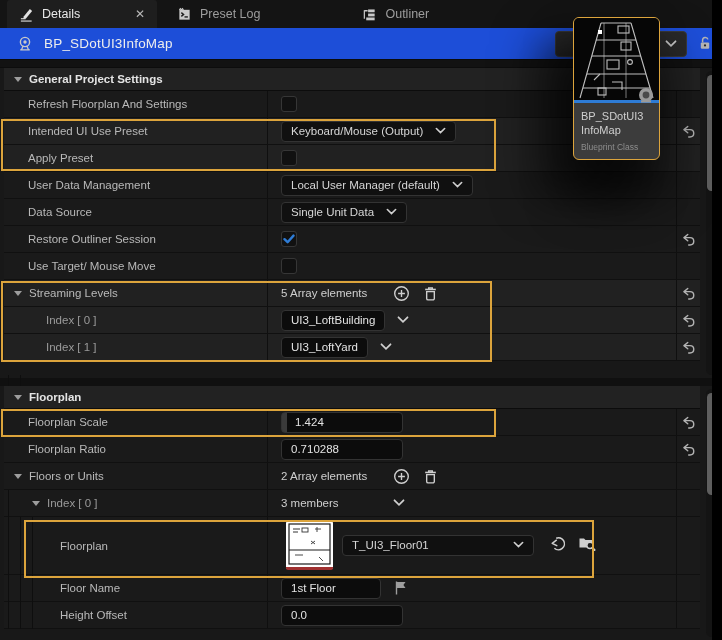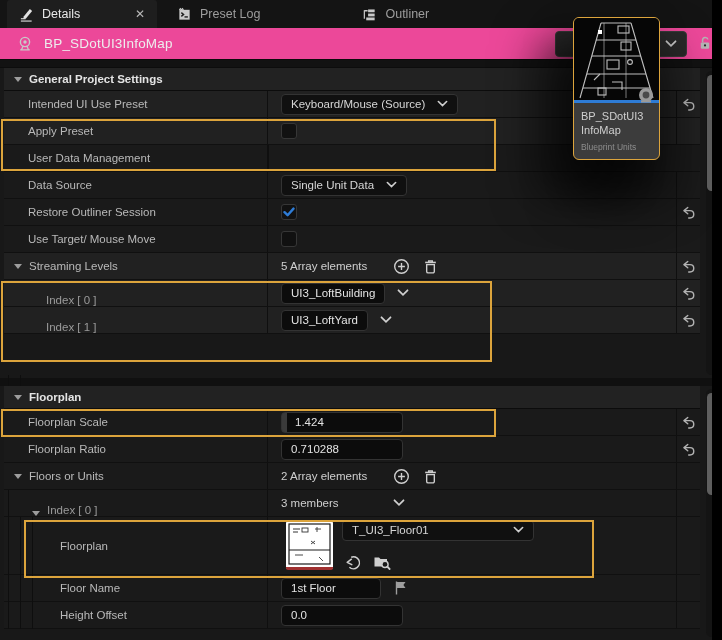--- a/index.html
+++ b/index.html
@@ -14,61 +14,61 @@
   
   .tabbar { position:absolute; left:0; top:0; width:722px; height:28px; background:#141414; display:flex; align-items:stretch; }
   .tab { display:flex; align-items:center; gap:8px; padding:0 12px; color:#9d9d9d; font-size:12.5px; }
   .tab.active { background:#1e1e1e; color:#e8e8e8; margin-left:7px; width:150px; border-radius:3px 3px 0 0; }
   .tab .ticon { flex:0 0 auto; }
   .tab-close { margin-left:auto; color:#b9b9b9; font-size:12px; cursor:default; }
   .tab.t2 { margin-left:8px; }
   .tab.t3 { margin-left:78px; }
 
   
-  .header { position:absolute; left:0; top:28px; width:722px; height:32px; background:#ec4899; display:flex; align-items:center; border-bottom:1px solid #0b0b0b; }
+  .header { position:absolute; left:0; top:28px; width:722px; height:32px; background:#1d4ed8; display:flex; align-items:center; border-bottom:1px solid #0b0b0b; }
   .bpicon { margin-left:16px; }
   .bptitle { margin-left:10px; font-size:13.5px; color:#ededed; letter-spacing:.2px; }
   .hcombo { position:absolute; right:35px; top:3px; width:132px; height:26px; background:#2a2a2a; border:1px solid #3a3a3a; border-radius:4px; display:flex; align-items:center; justify-content:flex-end; padding-right:9px; }
   .hlock { position:absolute; right:9px; top:7px; }
   .strip { position:absolute; left:0; top:60px; width:722px; height:8px; background:#121212; border-bottom:1px solid #0c0c0c; }
 
   
   .panel { position:absolute; left:0; width:722px; background:#181818; }
   .panel1 { top:68px; height:310px; }
   .panel2 { top:386px; height:254px; }
   .rows { position:absolute; left:4px; top:0; width:696px; }
 
   .r { display:flex; align-items:stretch; height:27px; border-bottom:1px solid #101010; background:#1a1a1a; }
   .r.hl { background:#212121; }
   .r-cat { height:23px; background:#222222; border-bottom:1px solid #0c0c0c; display:flex; align-items:center; padding-left:10px; gap:7px; }
   .r-cat .catlabel { font-weight:bold; color:#e4e4e4; }
   .r-asset { height:58px; }
 
   .name { width:264px; display:flex; align-items:center; gap:7px; padding-left:24px; color:#b9b9b9; border-right:1px solid #0f0f0f; }
   .name.w-tri { padding-left:10px; }
-  .name.lvl2 { padding-left:42px; color:#9a9a9a;align-items:flex-end; }
+  .name.lvl2 { padding-left:42px; color:#9a9a9a; }
   .name.lvl2.w-tri { padding-left:28px; }
   .name.lvl3 { padding-left:56px; color:#b9b9b9; }
   .val { flex:1; display:flex; align-items:center; gap:12px; padding-left:13px; }
   .rst { width:24px; border-left:1px solid #0f0f0f; display:flex; align-items:center; justify-content:center; }
 
   .tri { width:0; height:0; border-left:4.5px solid transparent; border-right:4.5px solid transparent; border-top:5.5px solid #9d9d9d; flex:0 0 auto; }
 
   
   .cb { width:16px; height:16px; border-radius:3px; background:#111111; border:1px solid #363636; display:flex; align-items:center; justify-content:center; }
   .combo { display:inline-flex; align-items:center; gap:12px; background:#101010; border:1px solid #333333; border-radius:4px; padding:3px 9px 4px; color:#d6d6d6; }
   .tbox { display:inline-flex; align-items:center; background:#0c0c0c; border:1px solid #333333; border-radius:4px; padding:3px 9px 4px; color:#e3e3e3; }
   .tbox.num { min-width:122px; }
   .tbox.handle { background:linear-gradient(to right,#3a3a3a 0 5px,#0c0c0c 5px); padding-left:13px; }
   .arrtext { color:#cfcfcf; }
   .gap18 { margin-left:14px; }
 
   
   .thumb { width:47px; height:49px; background:#ffffff; border-radius:2px; border-bottom:3px solid #a03030; margin-left:5px; flex:0 0 auto; }
-  .assetcol { display:flex; flex-direction:column; gap:13px; }
+  .assetcol { display:flex; flex-direction:row; gap:13px; }
   .assetcombo { width:192px; justify-content:space-between; }
   .assetops { display:flex; gap:11px; padding-left:3px; }
 
   
   .sb { position:absolute; right:5px; top:3px; bottom:3px; width:11px; background:#141414; border-radius:6px; }
   .sb .sbthumb { position:absolute; left:1px; width:9px; background:#5e5e5e; border-radius:5px; }
 
   
   .guide { position:absolute; width:1px; background:#0e0e0e; }
 
@@ -193,28 +193,37 @@
   </div>
   <div class="strip"></div>
 
   <div class="panel panel1">
     <div class="rows">
       <div class="r-cat">
         <span class="tri"></span>
         <span class="catlabel">General Project Settings</span>
       </div>
 
+      <div class="r">
+        <div class="name">
+            <span>Refresh Floorplan And Settings</span>
+          </div>
+        <div class="val">
+            <span class="cb"></span>
+          </div>
+        <div class="rst"></div>
+      </div>
 
       <div class="r hl">
         <div class="name">
             <span>Intended UI Use Preset</span>
           </div>
         <div class="val">
           <span class="combo">
-            <span>Keyboard/Mouse (Source)</span>
+            <span>Keyboard/Mouse (Output)</span>
             <svg width="11" height="8">
                 <use href="#i-chev"></use>
               </svg>
           </span>
         </div>
         <div class="rst">
             <svg width="15" height="15">
               <use href="#i-reset"></use>
             </svg>
           </div>
@@ -227,20 +236,28 @@
         <div class="val">
             <span class="cb"></span>
           </div>
         <div class="rst"></div>
       </div>
 
       <div class="r">
         <div class="name">
             <span>User Data Management</span>
           </div>
+        <div class="val">
+          <span class="combo">
+            <span>Local User Manager (default)</span>
+            <svg width="11" height="8">
+                <use href="#i-chev"></use>
+              </svg>
+          </span>
+        </div>
         <div class="rst"></div>
       </div>
 
       <div class="r">
         <div class="name">
             <span>Data Source</span>
           </div>
         <div class="val">
           <span class="combo">
             <span>Single Unit Data</span>
@@ -503,17 +520,17 @@
       <svg class="tcam" width="18" height="18" viewBox="0 0 18 18">
         <circle cx="9" cy="9" r="7" fill="#9a9a9a"></circle>
         <circle cx="9" cy="9" r="3.4" fill="#4a4a4a"></circle>
         <path d="M4 15.5 h10" stroke="#9a9a9a" stroke-width="2"></path>
       </svg>
     </div>
     <div class="tbar"></div>
     <div class="ttext">
       <div class="ttl">BP_SDotUI3</div>
       <div class="ttl">InfoMap</div>
-      <div class="tsub">Blueprint Units</div>
+      <div class="tsub">Blueprint Class</div>
     </div>
   </div>
 
 </div>
 
 </body></html>

